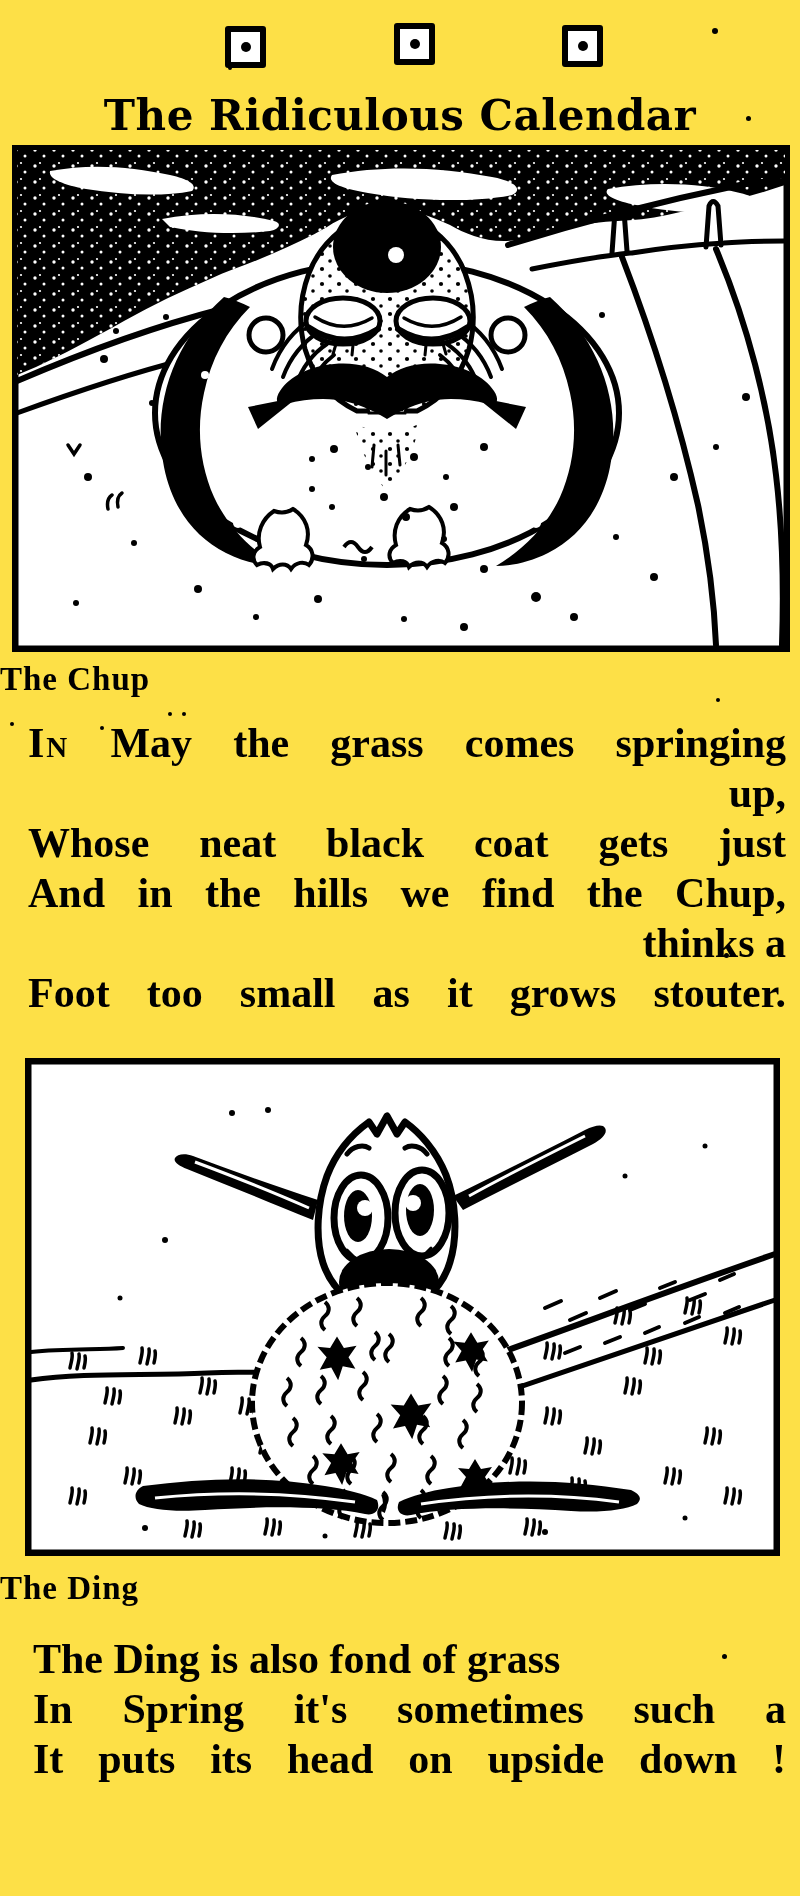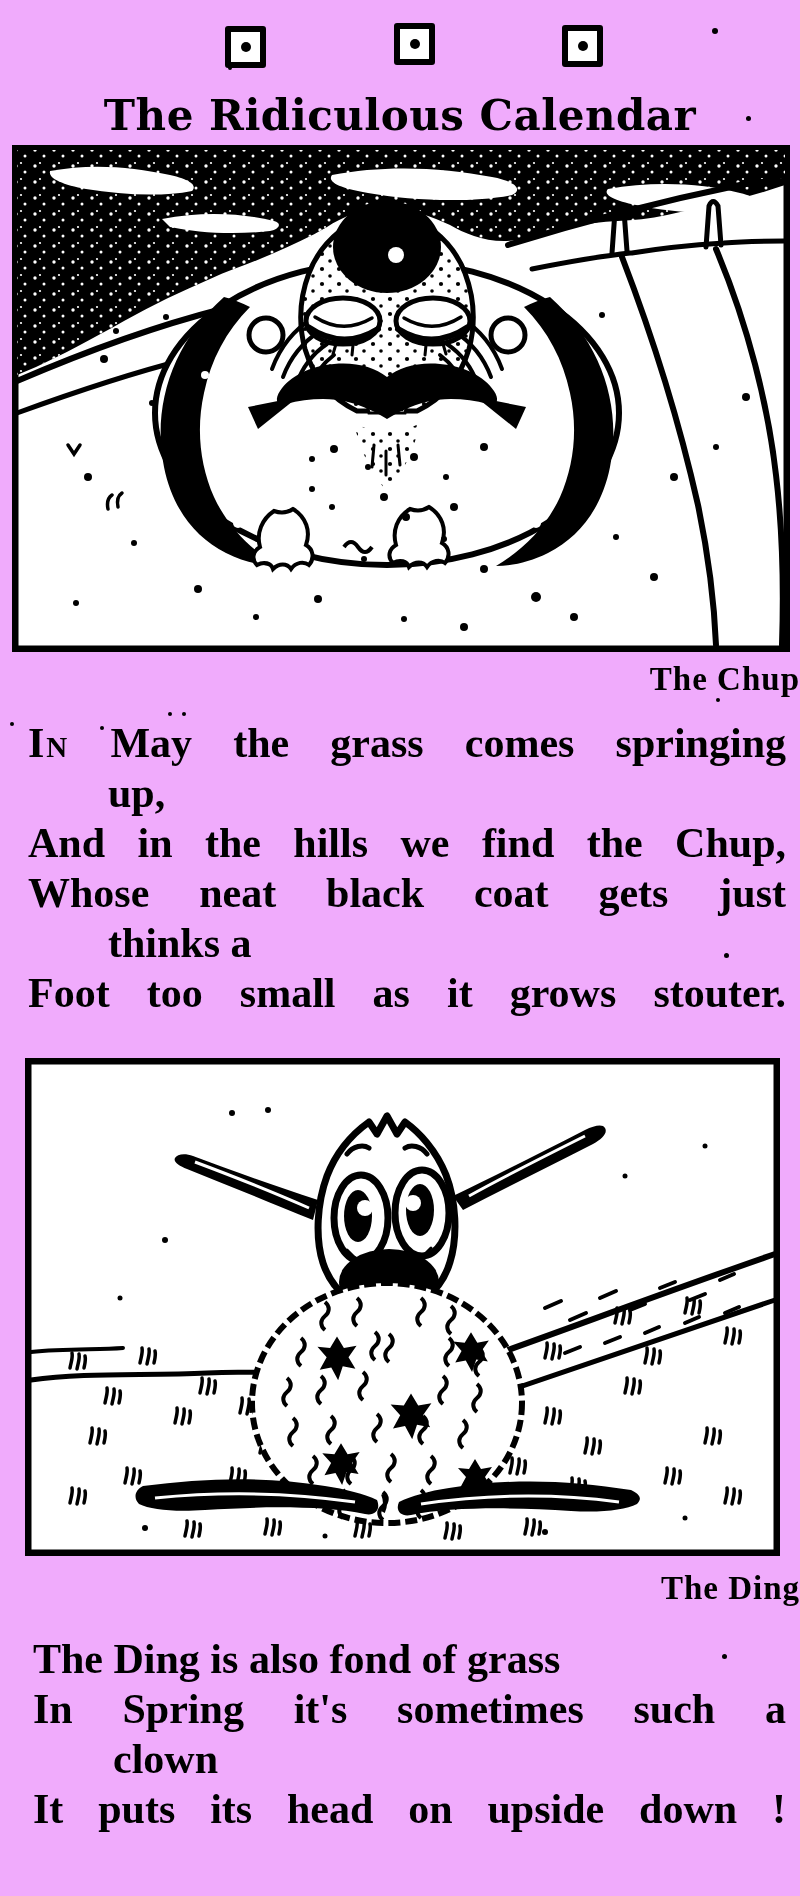--- a/index.html
+++ b/index.html
@@ -1,38 +1,38 @@
 <!DOCTYPE html>
 <html><head>
 <meta charset="utf-8">
 <style>
   html,body{margin:0;padding:0;background:#fff;}
   body{width:800px;height:1896px;position:relative;overflow:hidden;color:#000;
        font-family:"Liberation Serif",serif;}
-  .page{position:absolute;inset:0;background:#f0abfc;}
+  .page{position:absolute;inset:0;background:#fde047;}
 
   
   .orn{position:absolute;width:29px;height:30px;border:6px solid #000;border-radius:3px;background:#fff;}
   .orn .dot{position:absolute;left:50%;top:50%;width:10px;height:10px;background:#000;border-radius:50%;
             transform:translate(-50%,-50%);}
 
   .title{position:absolute;top:64px;left:0;width:100%;text-align:center;
          font:700 42px/1.15 "DejaVu Serif",serif;letter-spacing:.5px;}
 
   .fig{position:absolute;margin:0;padding:0;}
   .fig svg{display:block;}
 
-  .figcap{position:absolute;left:0;width:100%;text-align:right;
+  .figcap{position:absolute;left:0;width:100%;text-align:left;
           font:700 33px/1.1 "Liberation Serif",serif;letter-spacing:1px;}
 
   .poem{position:absolute;left:0;width:800px;box-sizing:border-box;
         padding:0 14px 0 28px;font:700 42px/50px "Liberation Serif",serif;}
   .ln{min-height:50px;}
   .ln.just{text-align:justify;text-align-last:justify;}
-  .ln.ind{padding-left:80px;}
+  .ln.ind{padding-left:80px;text-align:right;}
   .lead{font-variant:small-caps;letter-spacing:2px;}
 
   .speck{position:absolute;background:#000;border-radius:50%;}
 </style>
 </head>
 <body>
 
 <div class="page">
 
   <div>
@@ -199,22 +199,22 @@
           <path d="M106 362 q-2 -10 4 -14"></path>
       </g>
     </svg>
   </figure>
 
   <div class="figcap" style="top:661px;">The Chup</div>
 
   <div class="poem" style="top:718px;">
     <div class="ln just"><span class="lead">In</span> <span>May the grass comes springing</span></div>
     <div class="ln ind">up,</div>
+    <div class="ln just">Whose neat black coat gets just</div>
     <div class="ln just">And in the hills we find the Chup,</div>
-    <div class="ln just">Whose neat black coat gets just</div>
     <div class="ln ind">thinks a</div>
     <div class="ln just">Foot too small as it grows stouter.</div>
   </div>
 
   <figure class="fig" style="left:25px;top:1058px;">
     <svg width="755" height="498" viewBox="0 0 755 498">
       <defs>
         <g id="tuft" stroke="#000" stroke-width="3.5" fill="none" stroke-linecap="round">
           <path d="M0 0 C1 -6 3 -10 2 -15"></path>
             <path d="M7 1 C8 -5 10 -9 9 -14"></path>
@@ -356,21 +356,20 @@
           <circle cx="660" cy="460" r="2.5"></circle>
       </g>
     </svg>
   </figure>
 
   <div class="figcap" style="top:1570px;">The Ding</div>
 
   <div class="poem" style="top:1634px;padding-left:33px;">
     <div class="ln">The Ding is also fond of grass</div>
     <div class="ln just">In Spring it's sometimes such a</div>
-    <div class="ln ind">clown</div>
     <div class="ln just">It puts its head on upside down !</div>
   </div>
 
   <span class="speck" style="left:712px;top:28px;width:6px;height:6px;"></span>
   <span class="speck" style="left:746px;top:116px;width:5px;height:5px;"></span>
   <span class="speck" style="left:228px;top:66px;width:4px;height:4px;"></span>
   <span class="speck" style="left:168px;top:712px;width:4px;height:4px;"></span>
   <span class="speck" style="left:182px;top:712px;width:4px;height:4px;"></span>
   <span class="speck" style="left:100px;top:726px;width:4px;height:4px;"></span>
   <span class="speck" style="left:10px;top:722px;width:4px;height:4px;"></span>

